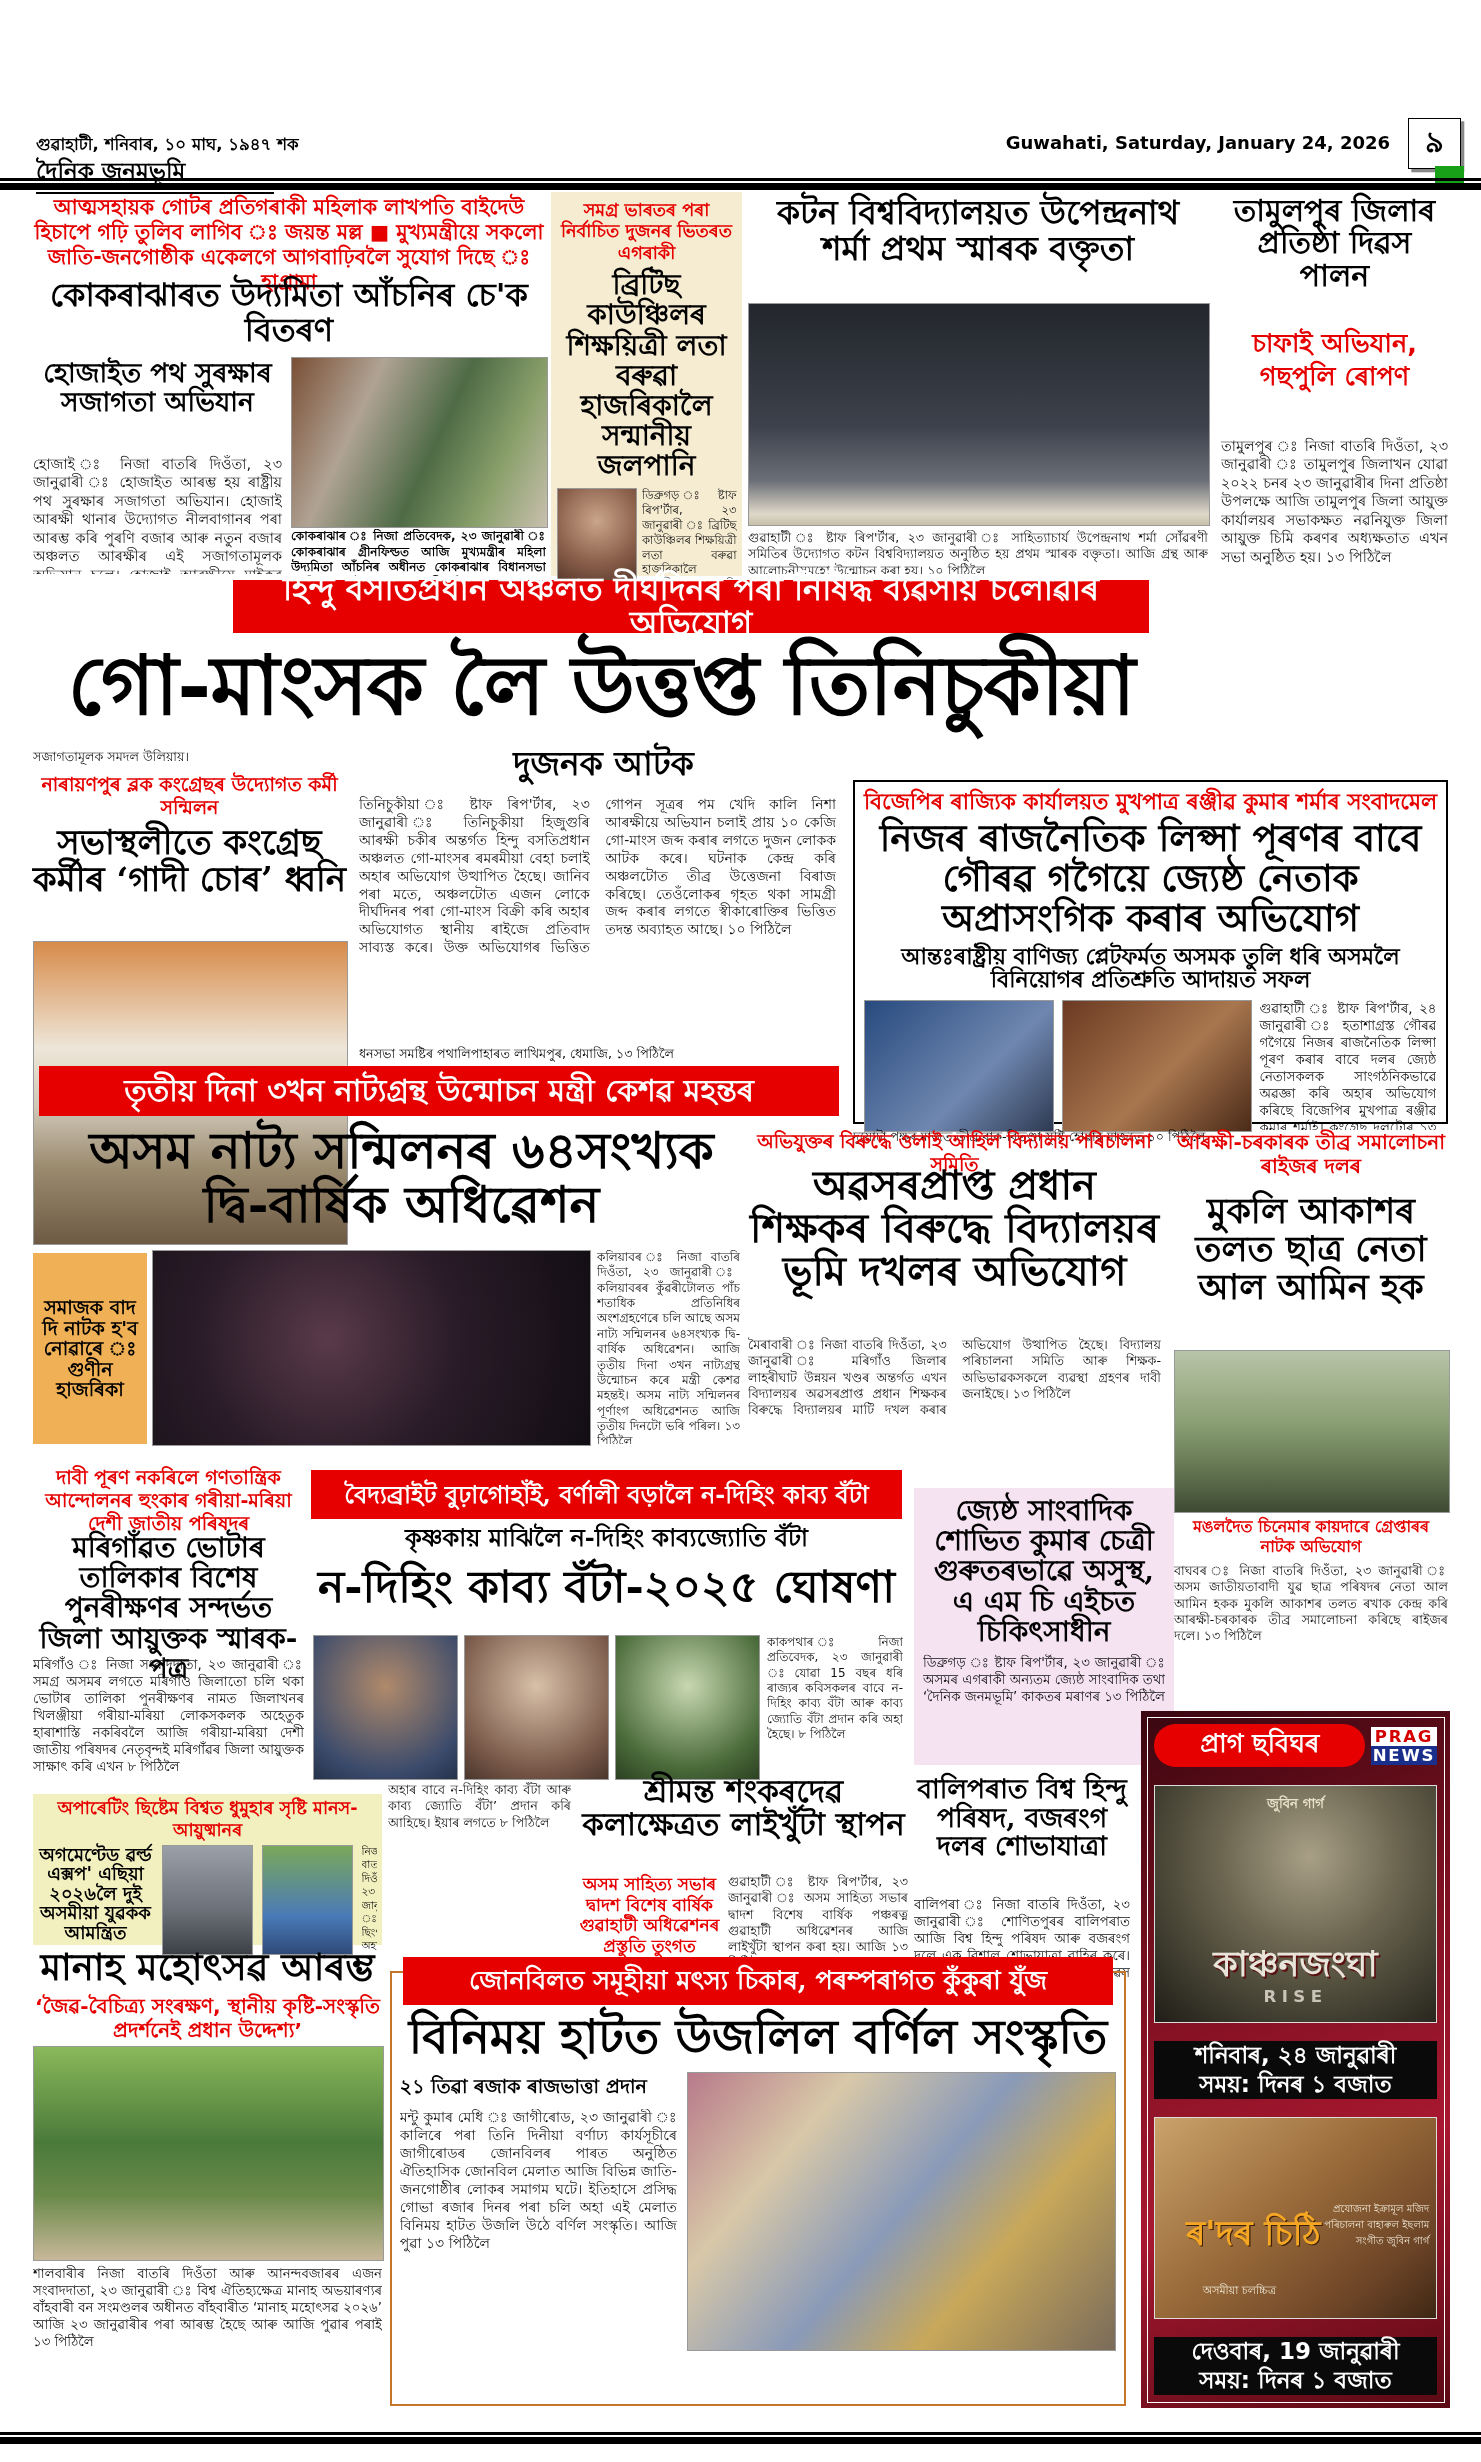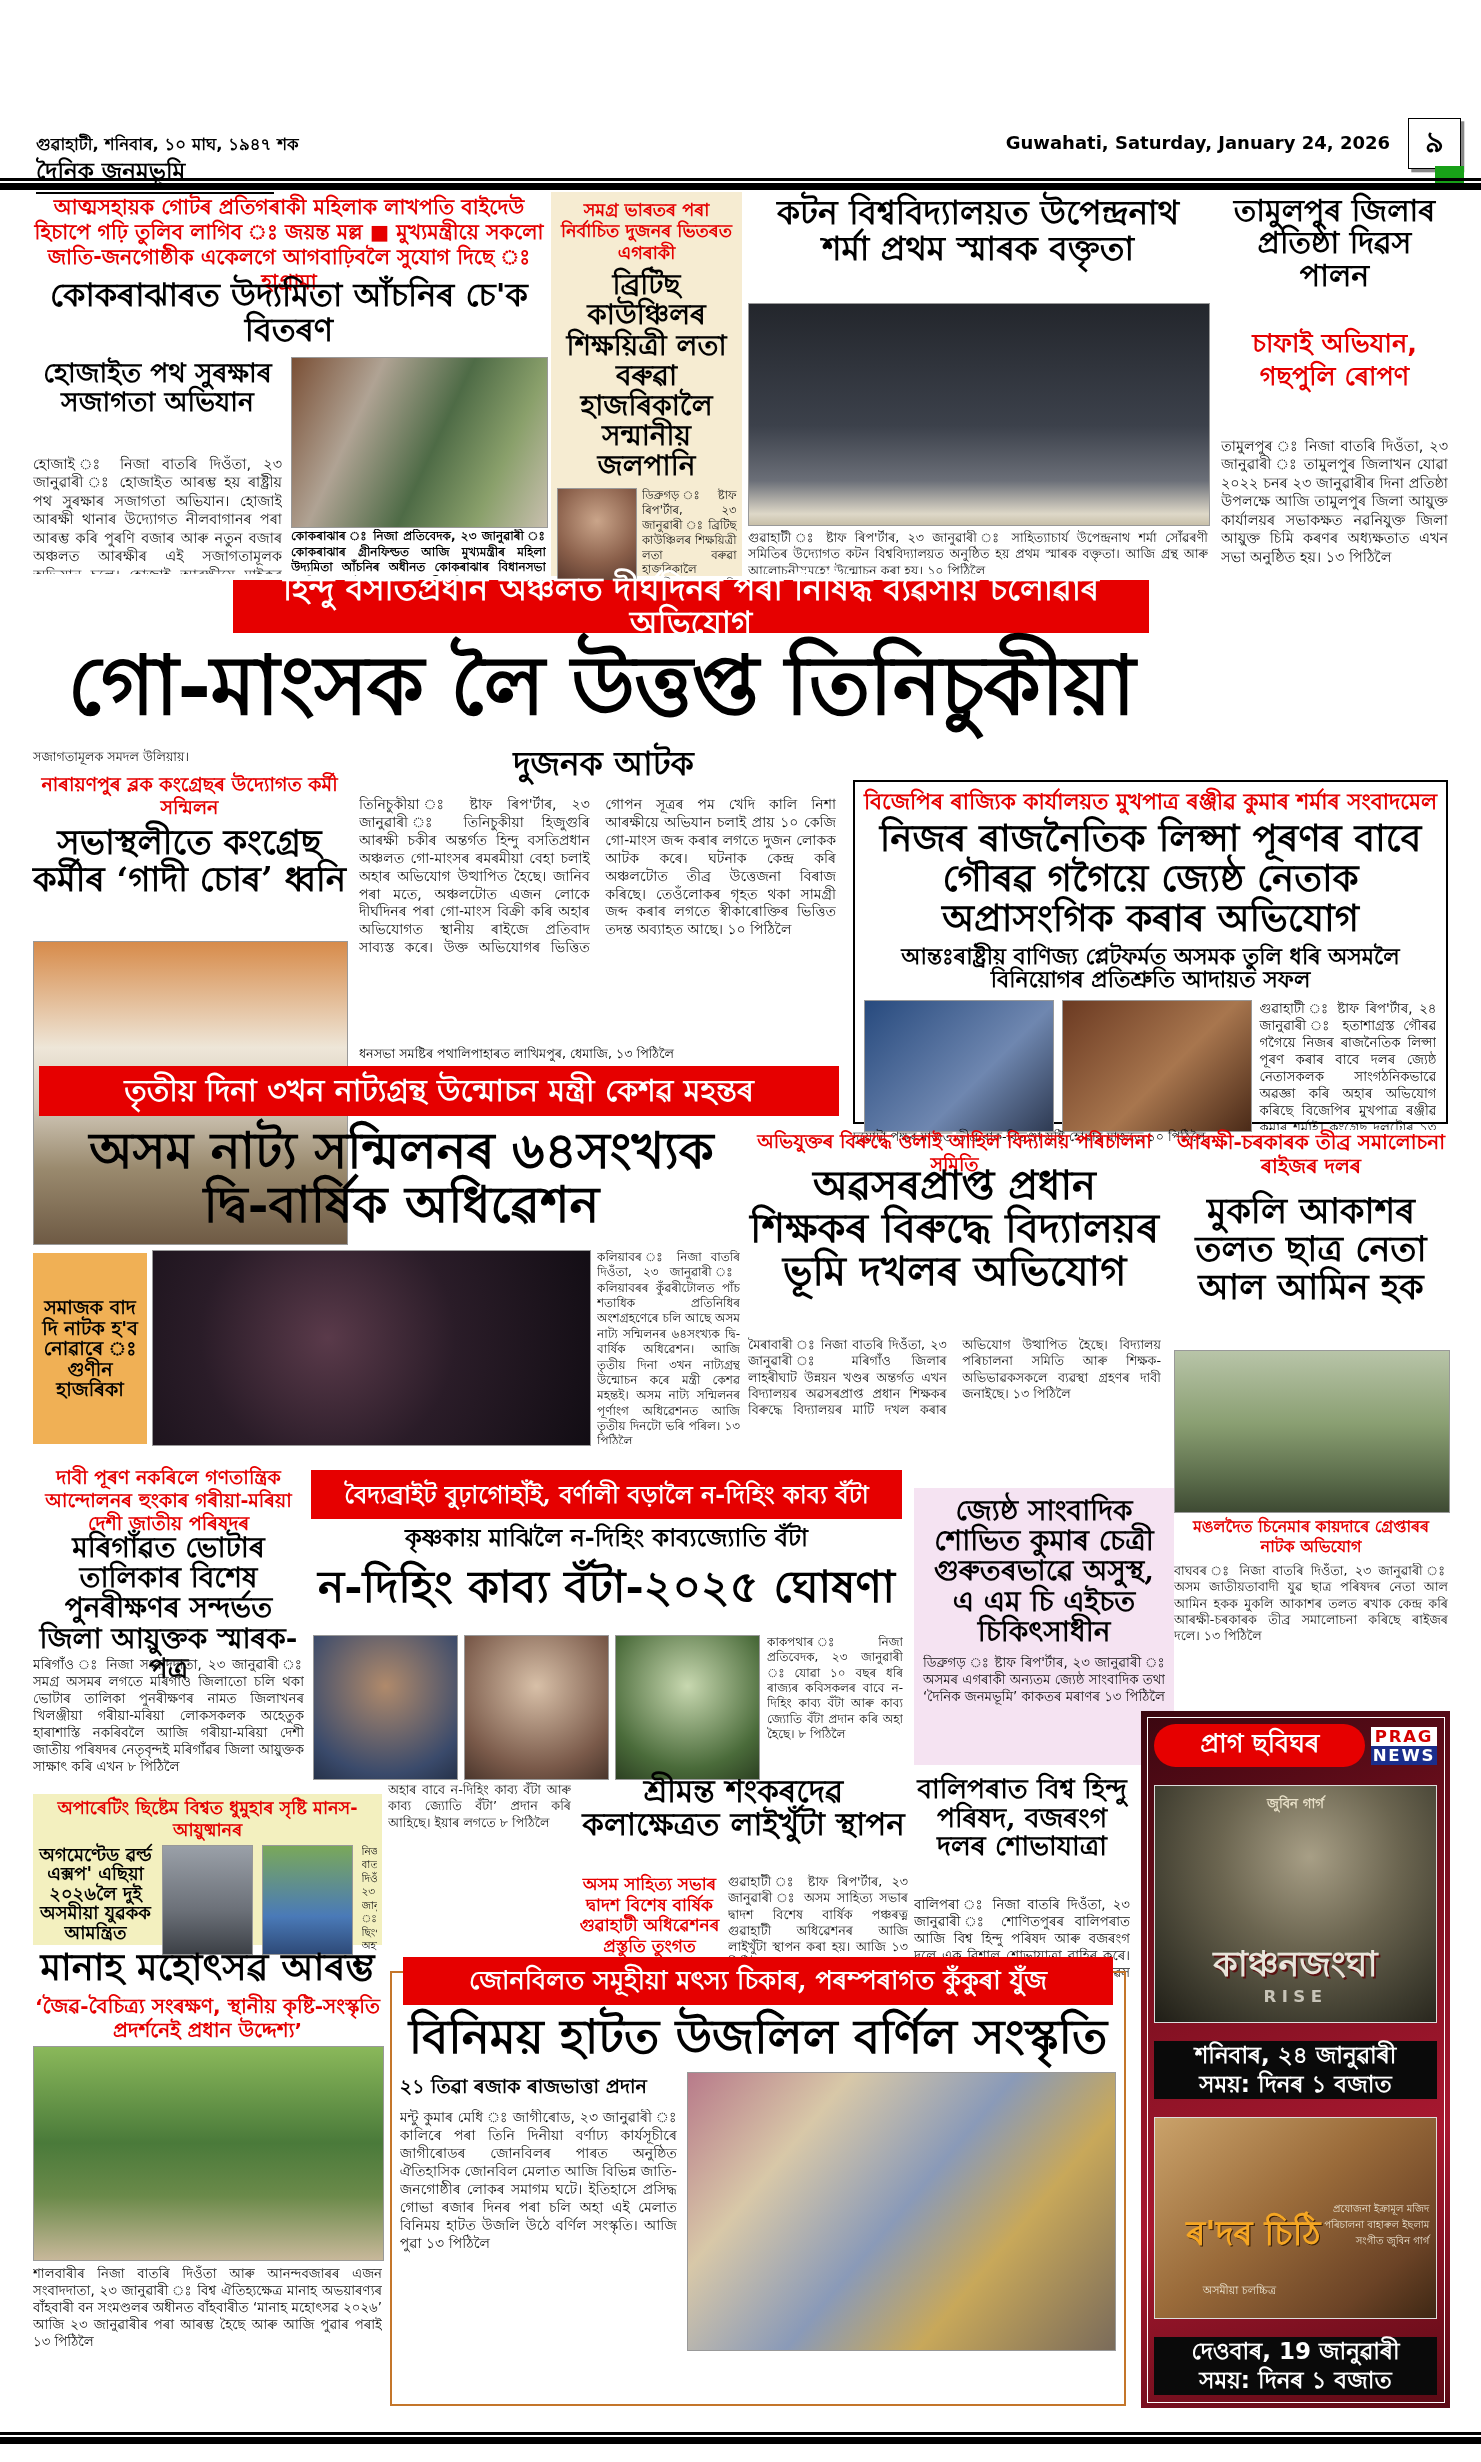--- a/index.html
+++ b/index.html
@@ -107,21 +107,21 @@
   <div class="abs kicker" style="left:33px;top:1466px;width:271px;font-size:19px;">দাবী পূৰণ নকৰিলে গণতান্ত্ৰিক আন্দোলনৰ হুংকাৰ গৰীয়া-মৰিয়া দেশী জাতীয় পৰিষদৰ</div>
   <div class="abs hl" style="left:33px;top:1533px;width:271px;font-size:28px;">মৰিগাঁৱত ভোটাৰ তালিকাৰ বিশেষ পুনৰীক্ষণৰ সন্দৰ্ভত জিলা আয়ুক্তক স্মাৰক-পত্ৰ</div>
   <div class="abs body-txt" style="left:33px;top:1656px;width:271px;height:133px;font-size:13.3px;overflow:hidden;">মৰিগাঁও ঃ নিজা সংবাদদাতা, ২৩ জানুৱাৰী ঃ সমগ্ৰ অসমৰ লগতে মৰিগাঁও জিলাতো চলি থকা ভোটাৰ তালিকা পুনৰীক্ষণৰ নামত জিলাখনৰ খিলঞ্জীয়া গৰীয়া-মৰিয়া লোকসকলক অহেতুক হাৰাশাস্তি নকৰিবলৈ আজি গৰীয়া-মৰিয়া দেশী জাতীয় পৰিষদৰ নেতৃবৃন্দই মৰিগাঁৱৰ জিলা আয়ুক্তক সাক্ষাৎ কৰি এখন  ৮ পিঠিলৈ</div>
 
   <div class="abs band" style="left:311px;top:1470px;width:591px;height:49px;font-size:24px;">বৈদ্যব্ৰাইট বুঢ়াগোহাঁই, বৰ্ণালী বড়ালৈ ন-দিহিং কাব্য বঁটা</div>
   <div class="abs hl" style="left:311px;top:1525px;width:591px;font-size:24px;">কৃষ্ণকায় মাঝিলৈ ন-দিহিং কাব্যজ্যোতি বঁটা</div>
   <div class="abs hl" style="left:311px;top:1563px;width:591px;font-size:44px;">ন-দিহিং কাব্য বঁটা-২০২৫ ঘোষণা</div>
   <div class="abs photo" style="left:313px;top:1635px;width:143px;height:143px;background:radial-gradient(circle at 50% 35%,#b08a6b 0%,#3a4a6b 75%,#26324a 100%);"></div>
   <div class="abs photo" style="left:464px;top:1635px;width:143px;height:143px;background:radial-gradient(circle at 50% 35%,#d8c0a8 0%,#7a5a4a 70%,#4a362c 100%);"></div>
   <div class="abs photo" style="left:615px;top:1635px;width:143px;height:143px;background:radial-gradient(circle at 50% 35%,#c8d8b0 0%,#4a6b3a 70%,#2c4022 100%);"></div>
-  <div class="abs body-txt" style="left:767px;top:1635px;width:136px;height:143px;font-size:12px;overflow:hidden;">কাকপথাৰ ঃ নিজা প্ৰতিবেদক, ২৩ জানুৱাৰী ঃ যোৱা ১০ বছৰ ধৰি ৰাজ্যৰ কবিসকলৰ বাবে ন-দিহিং কাব্য বঁটা আৰু কাব্য জ্যোতি বঁটা প্ৰদান কৰি অহা হৈছে।  ৮ পিঠিলৈ</div>
+  <div class="abs body-txt" style="left:767px;top:1635px;width:136px;height:143px;font-size:12px;overflow:hidden;">কাকপথাৰ ঃ নিজা প্ৰতিবেদক, ২৩ জানুৱাৰী ঃ যোৱা 15 বছৰ ধৰি ৰাজ্যৰ কবিসকলৰ বাবে ন-দিহিং কাব্য বঁটা আৰু কাব্য জ্যোতি বঁটা প্ৰদান কৰি অহা হৈছে।  ৮ পিঠিলৈ</div>
   <div class="abs body-txt" style="left:388px;top:1782px;width:183px;height:78px;font-size:12.7px;overflow:hidden;">অহাৰ বাবে ন-দিহিং কাব্য বঁটা আৰু কাব্য জ্যোতি বঁটা’ প্ৰদান কৰি আহিছে। ইয়াৰ লগতে  ৮ পিঠিলৈ</div>
 
   <div class="abs" style="left:914px;top:1488px;width:260px;height:277px;background:#f5e3f2;padding:7.8px 8.9px;box-sizing:border-box;">
     <div class="hl" style="font-size:28px;">জ্যেষ্ঠ সাংবাদিক শোভিত কুমাৰ চেত্ৰী গুৰুতৰভাৱে অসুস্থ, এ এম চি এইচত চিকিৎসাধীন</div>
     <div class="body-txt" style="font-size:13.3px;margin-top:6.6px;height:83px;overflow:hidden;">ডিব্ৰুগড় ঃ ষ্টাফ ৰিপ'ৰ্টাৰ, ২৩ জানুৱাৰী ঃ অসমৰ এগৰাকী অন্যতম জ্যেষ্ঠ সাংবাদিক তথা ‘দৈনিক জনমভূমি’ কাকতৰ মৰাণৰ  ১৩ পিঠিলৈ</div>
   </div>
 
   <div class="abs hl" style="left:914px;top:1775px;width:216px;font-size:26.6px;">বালিপৰাত বিশ্ব হিন্দু পৰিষদ, বজৰংগ দলৰ শোভাযাত্ৰা</div>
   <div class="abs body-txt" style="left:914px;top:1896px;width:216px;height:161px;font-size:13.3px;overflow:hidden;">বালিপৰা ঃ নিজা বাতৰি দিওঁতা, ২৩ জানুৱাৰী ঃ শোণিতপুৰৰ বালিপৰাত আজি বিশ্ব হিন্দু পৰিষদ আৰু বজৰংগ দলে এক বিশাল শোভাযাত্ৰা বাহিৰ কৰে। অযোধ্যাৰ ৰাম মন্দিৰ প্ৰতিষ্ঠা দিৱস উপলক্ষে  ১৩ পিঠিলৈ</div>
 

